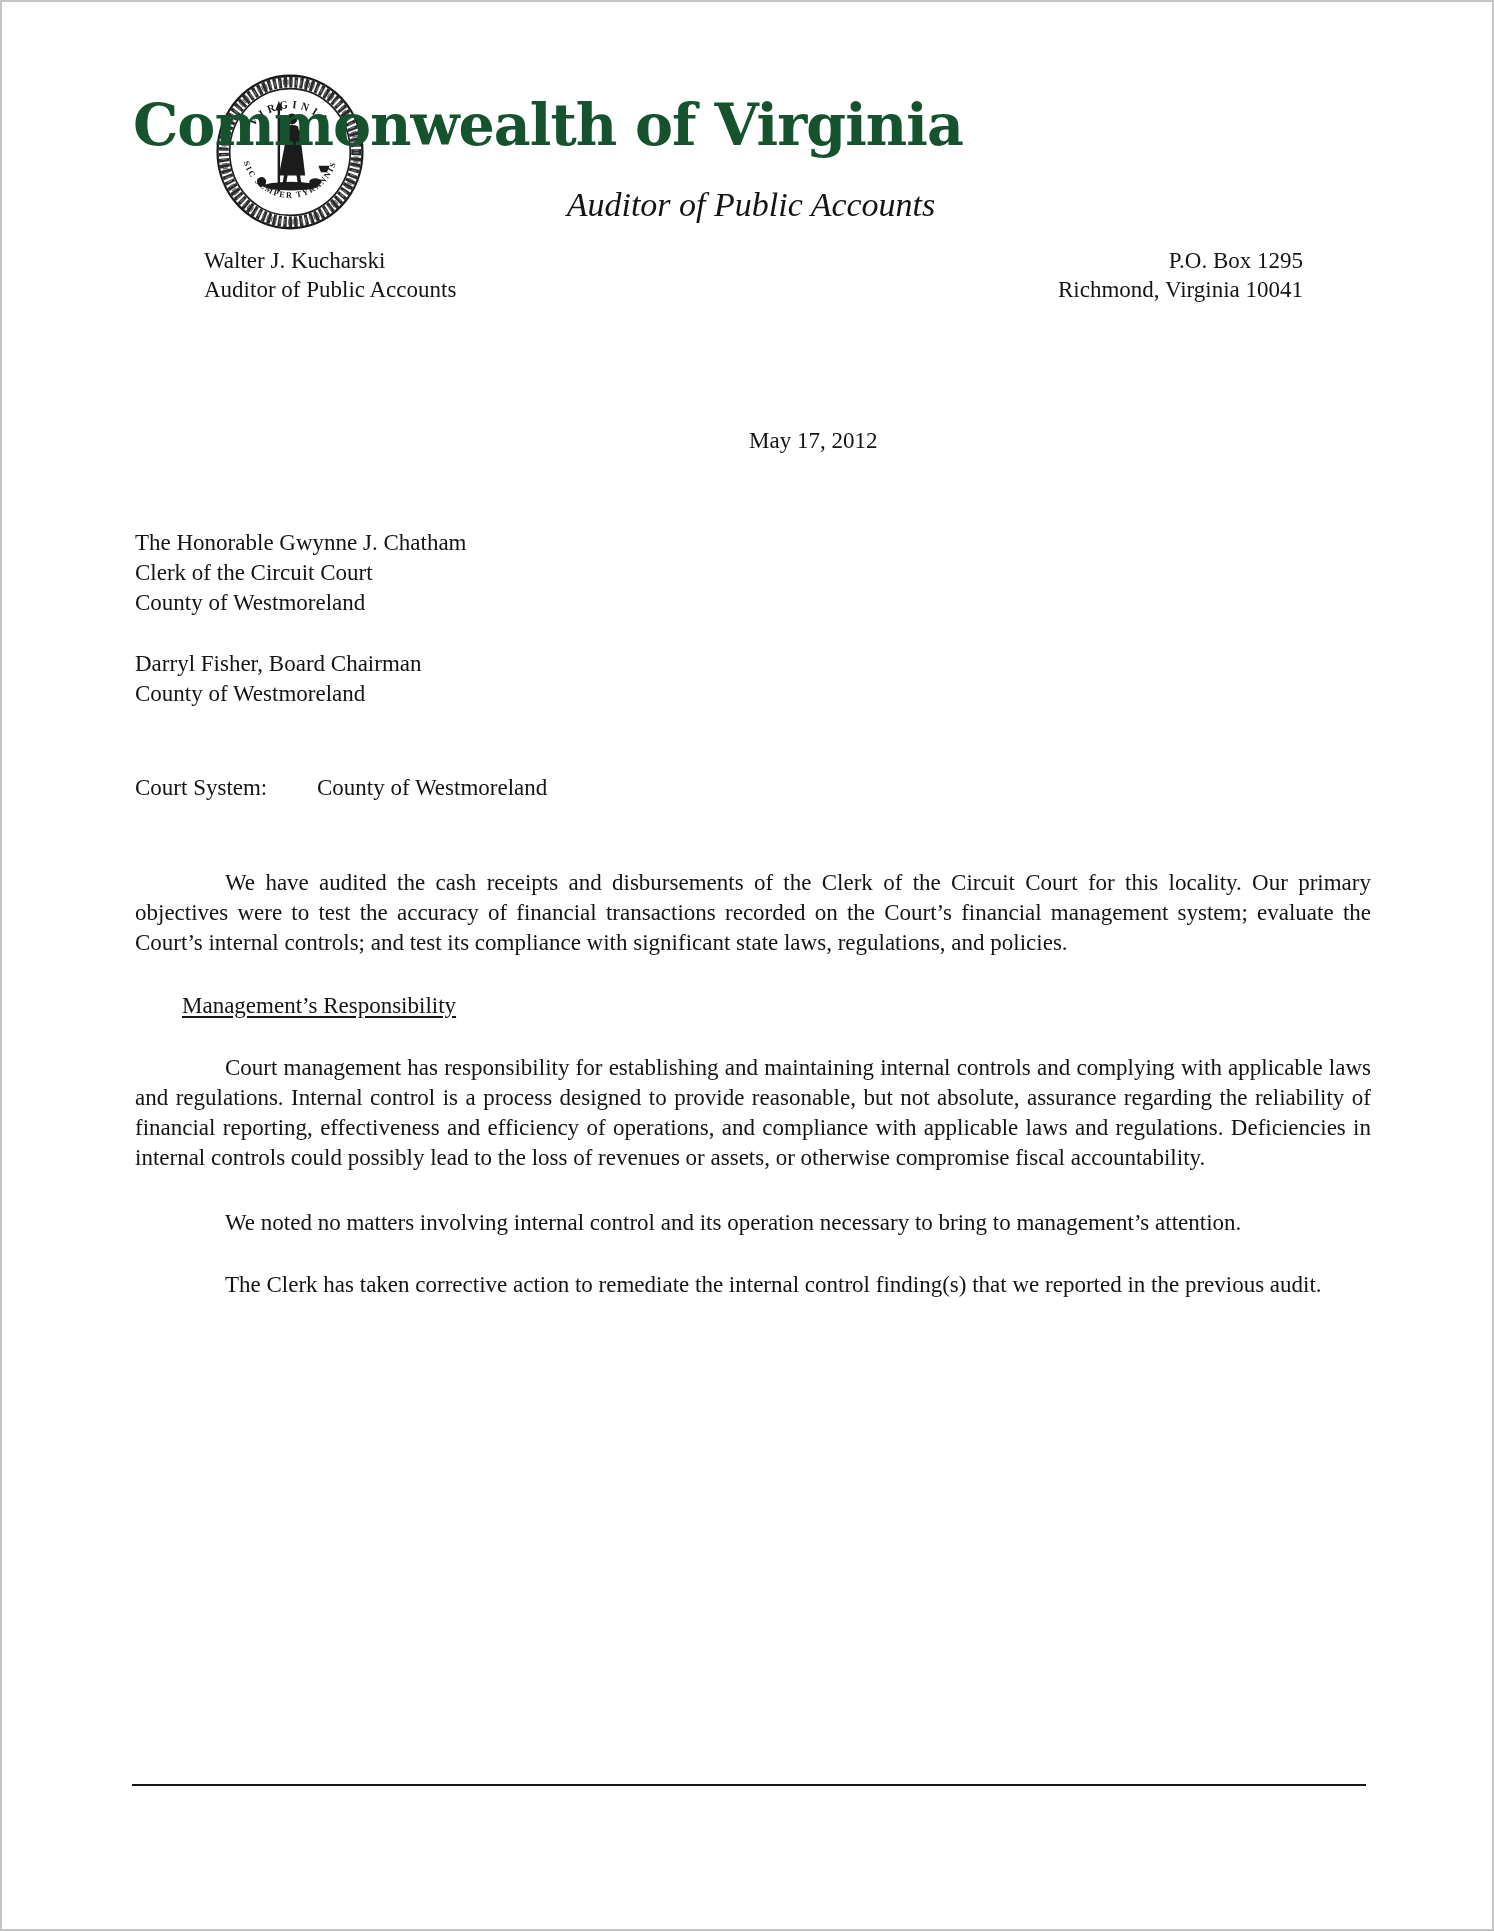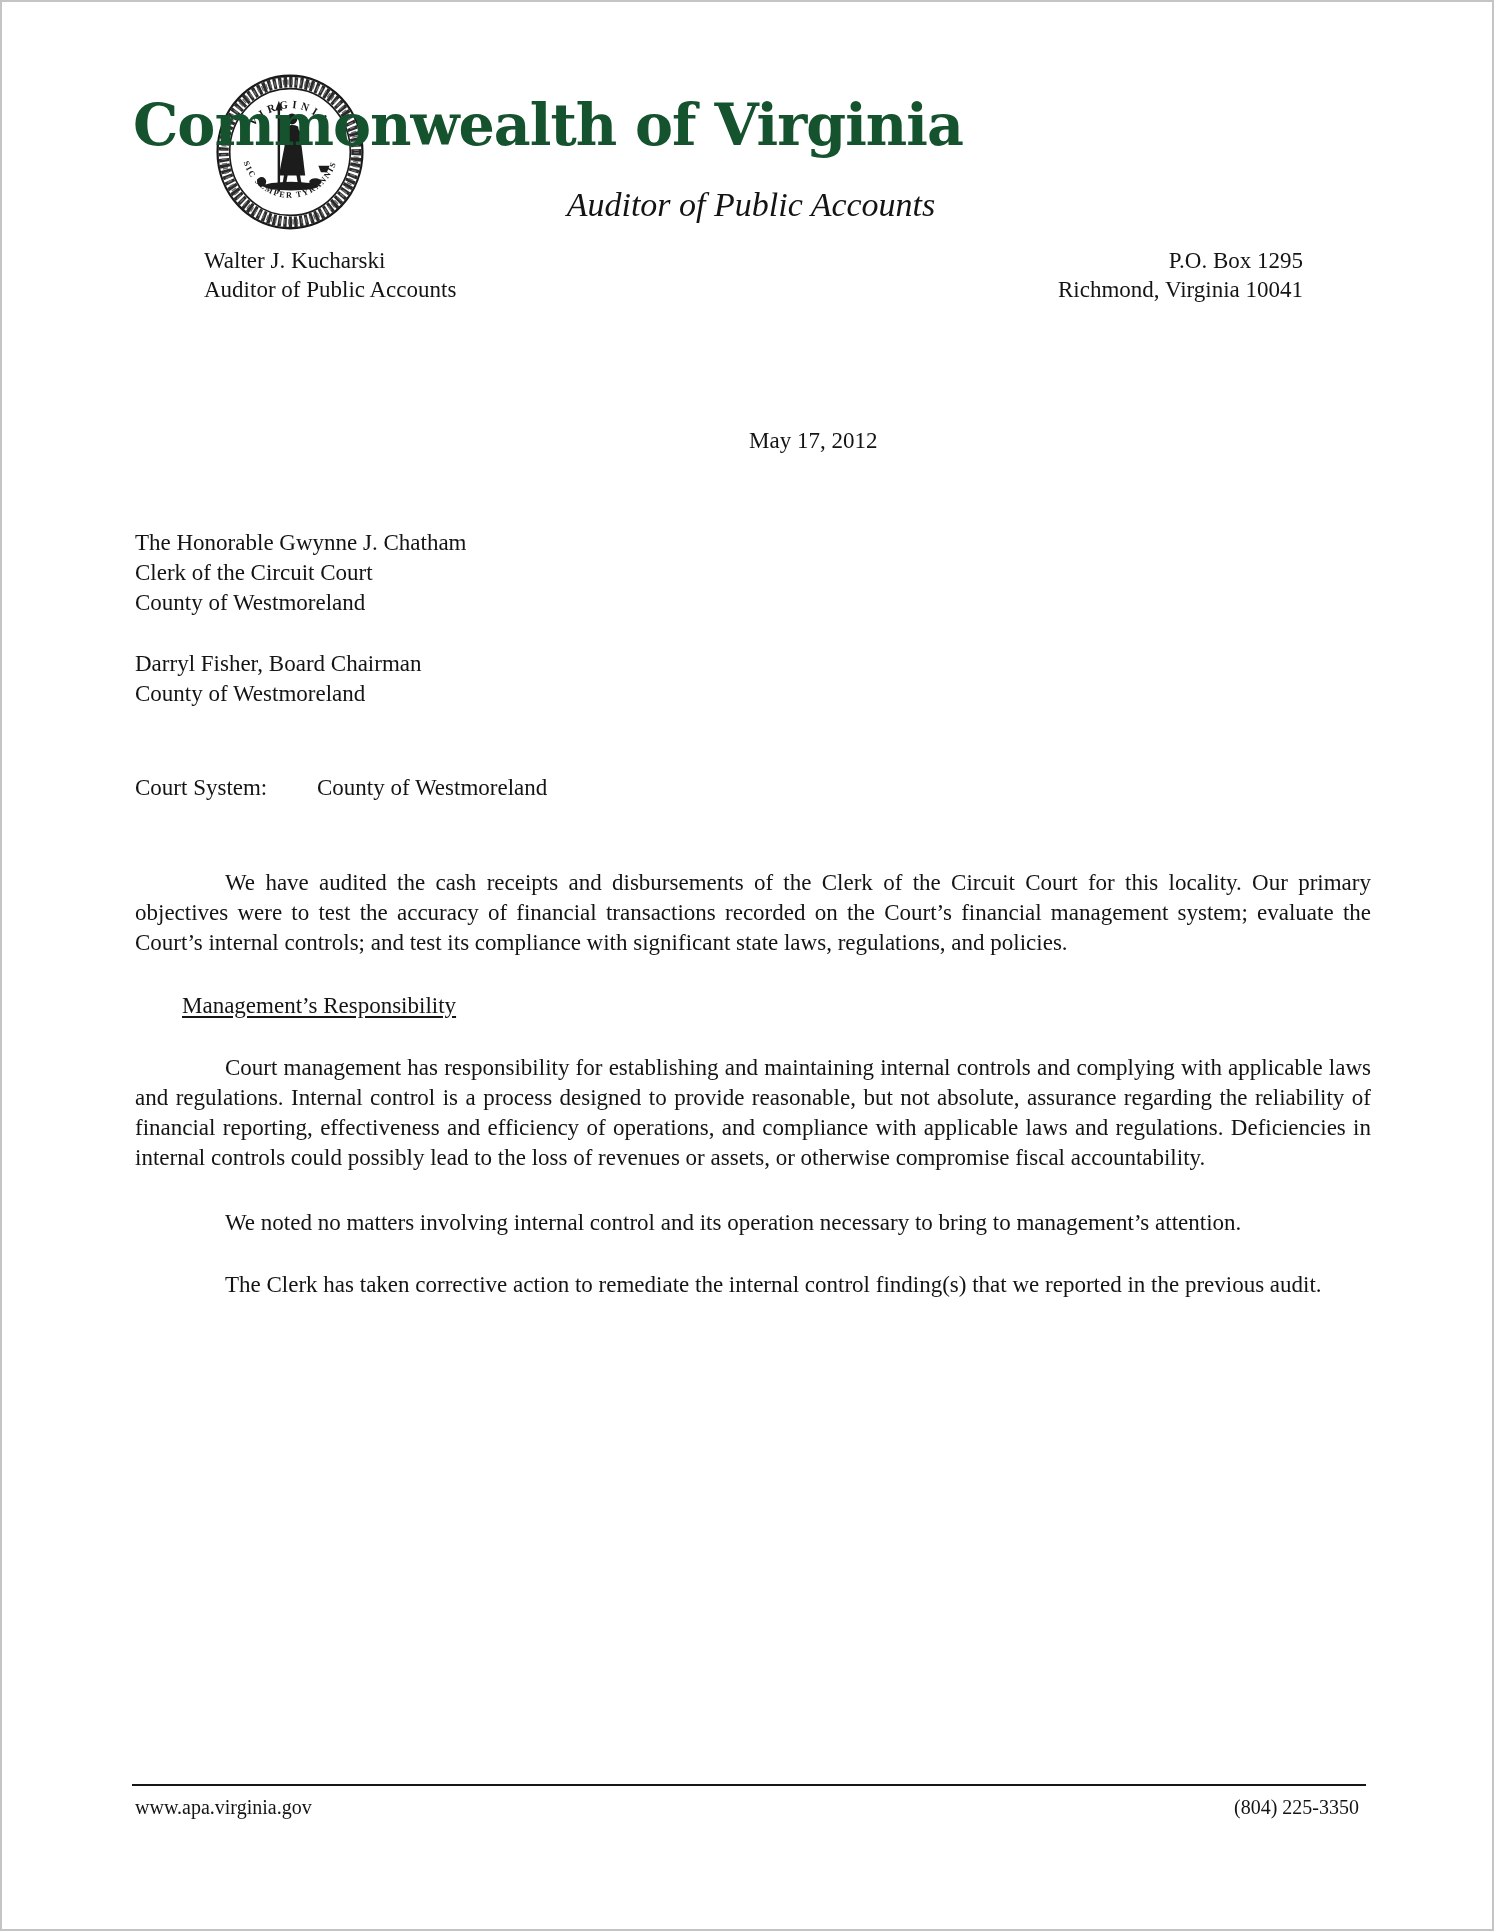--- a/index.html
+++ b/index.html
@@ -191,18 +191,14 @@
 
     <p class="para para-2">Court management has responsibility for establishing and maintaining internal controls and complying with applicable laws and regulations.  Internal control is a process designed to provide reasonable, but not absolute, assurance regarding the reliability of financial reporting, effectiveness and efficiency of operations, and compliance with applicable laws and regulations.  Deficiencies in internal controls could possibly lead to the loss of revenues or assets, or otherwise compromise fiscal accountability.</p>
 
     <p class="para para-3">We noted no matters involving internal control and its operation necessary to bring to management’s attention.</p>
 
     <p class="para para-4">The Clerk has taken corrective action to remediate the internal control finding(s) that we reported in the previous audit.</p>
 
   </div>
 
   <div class="footer-rule"></div>
-  <div class="footer-row">
-    <span>www.apa.virginia.gov</span>
-    <span>(804) 225-3350</span>
-  </div>
 
 </div>
 
 </body></html>

